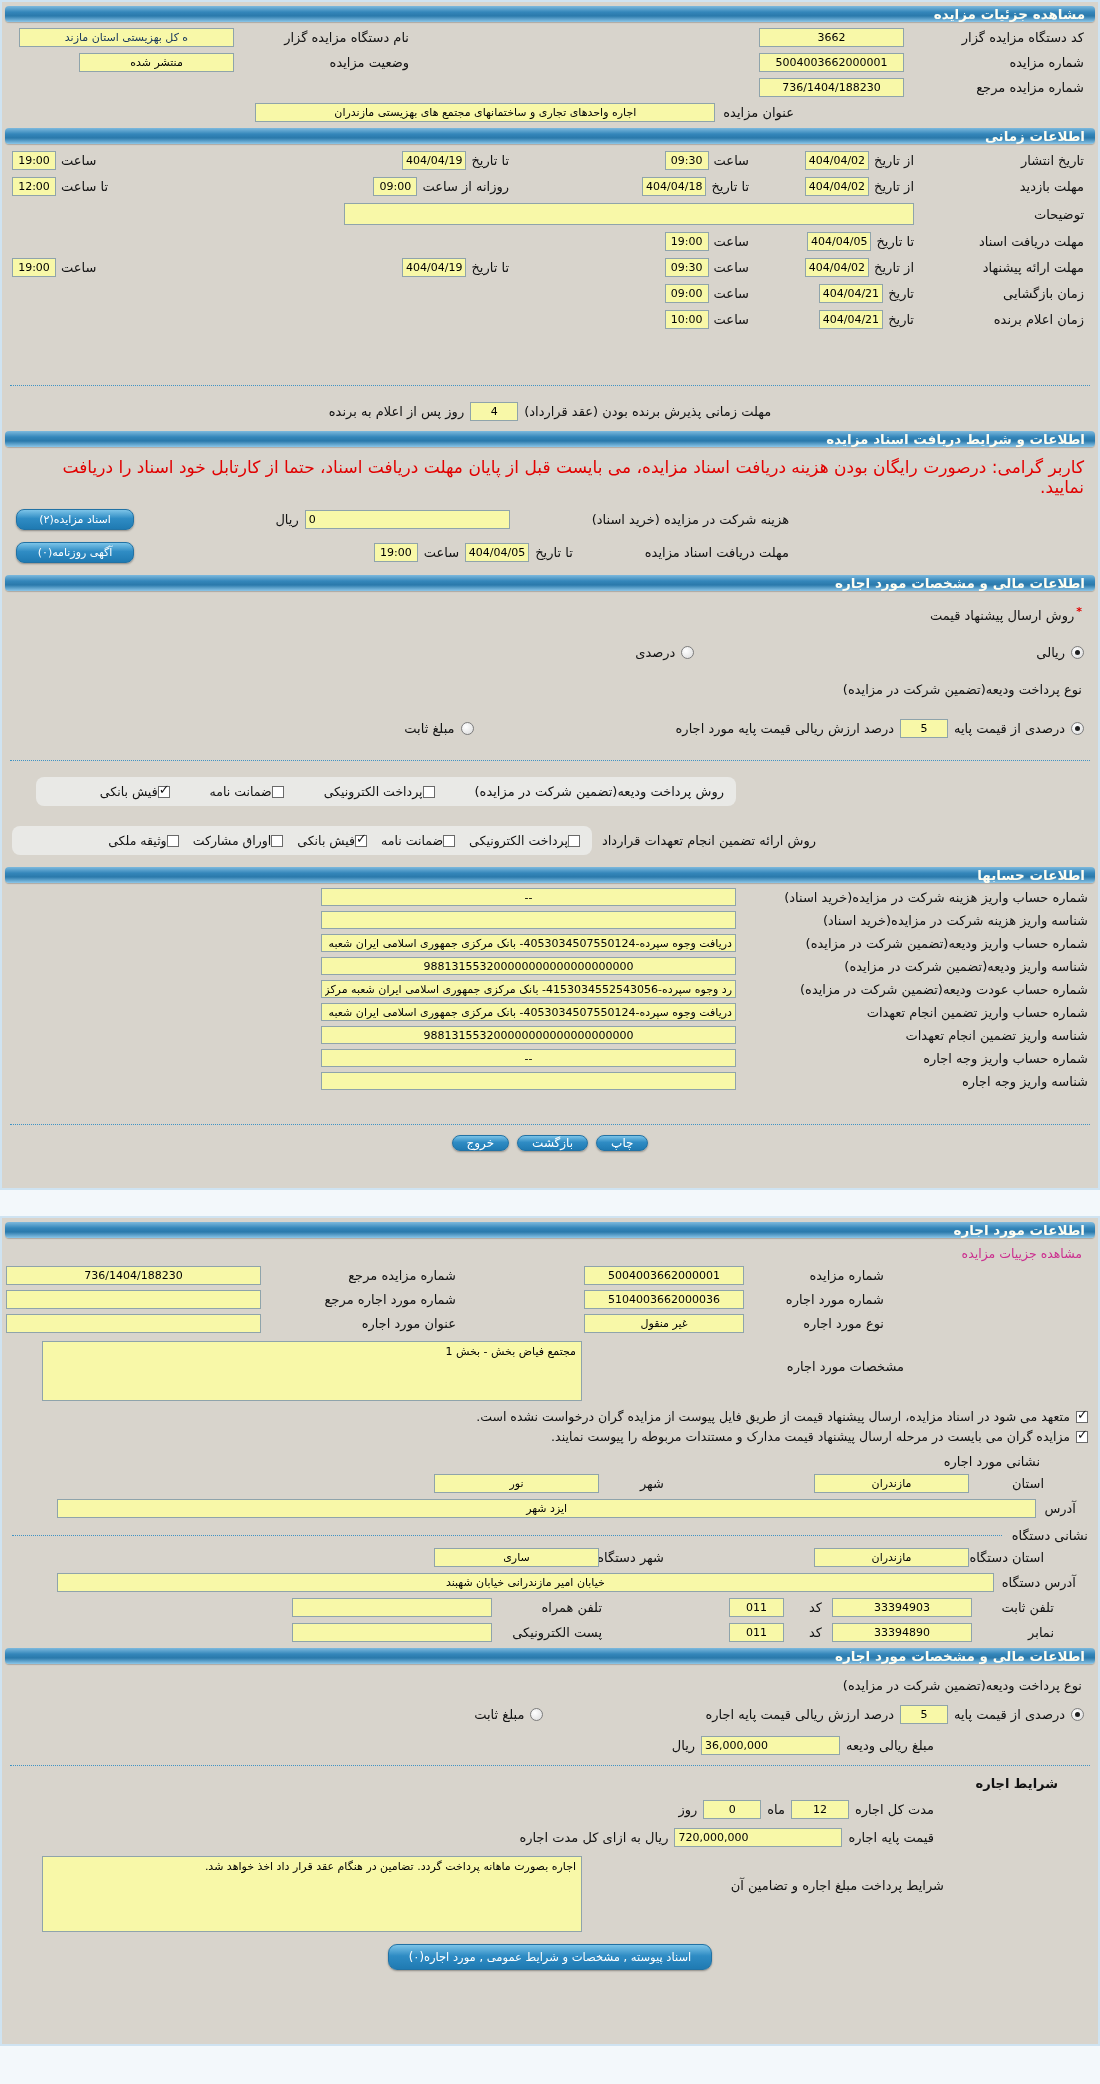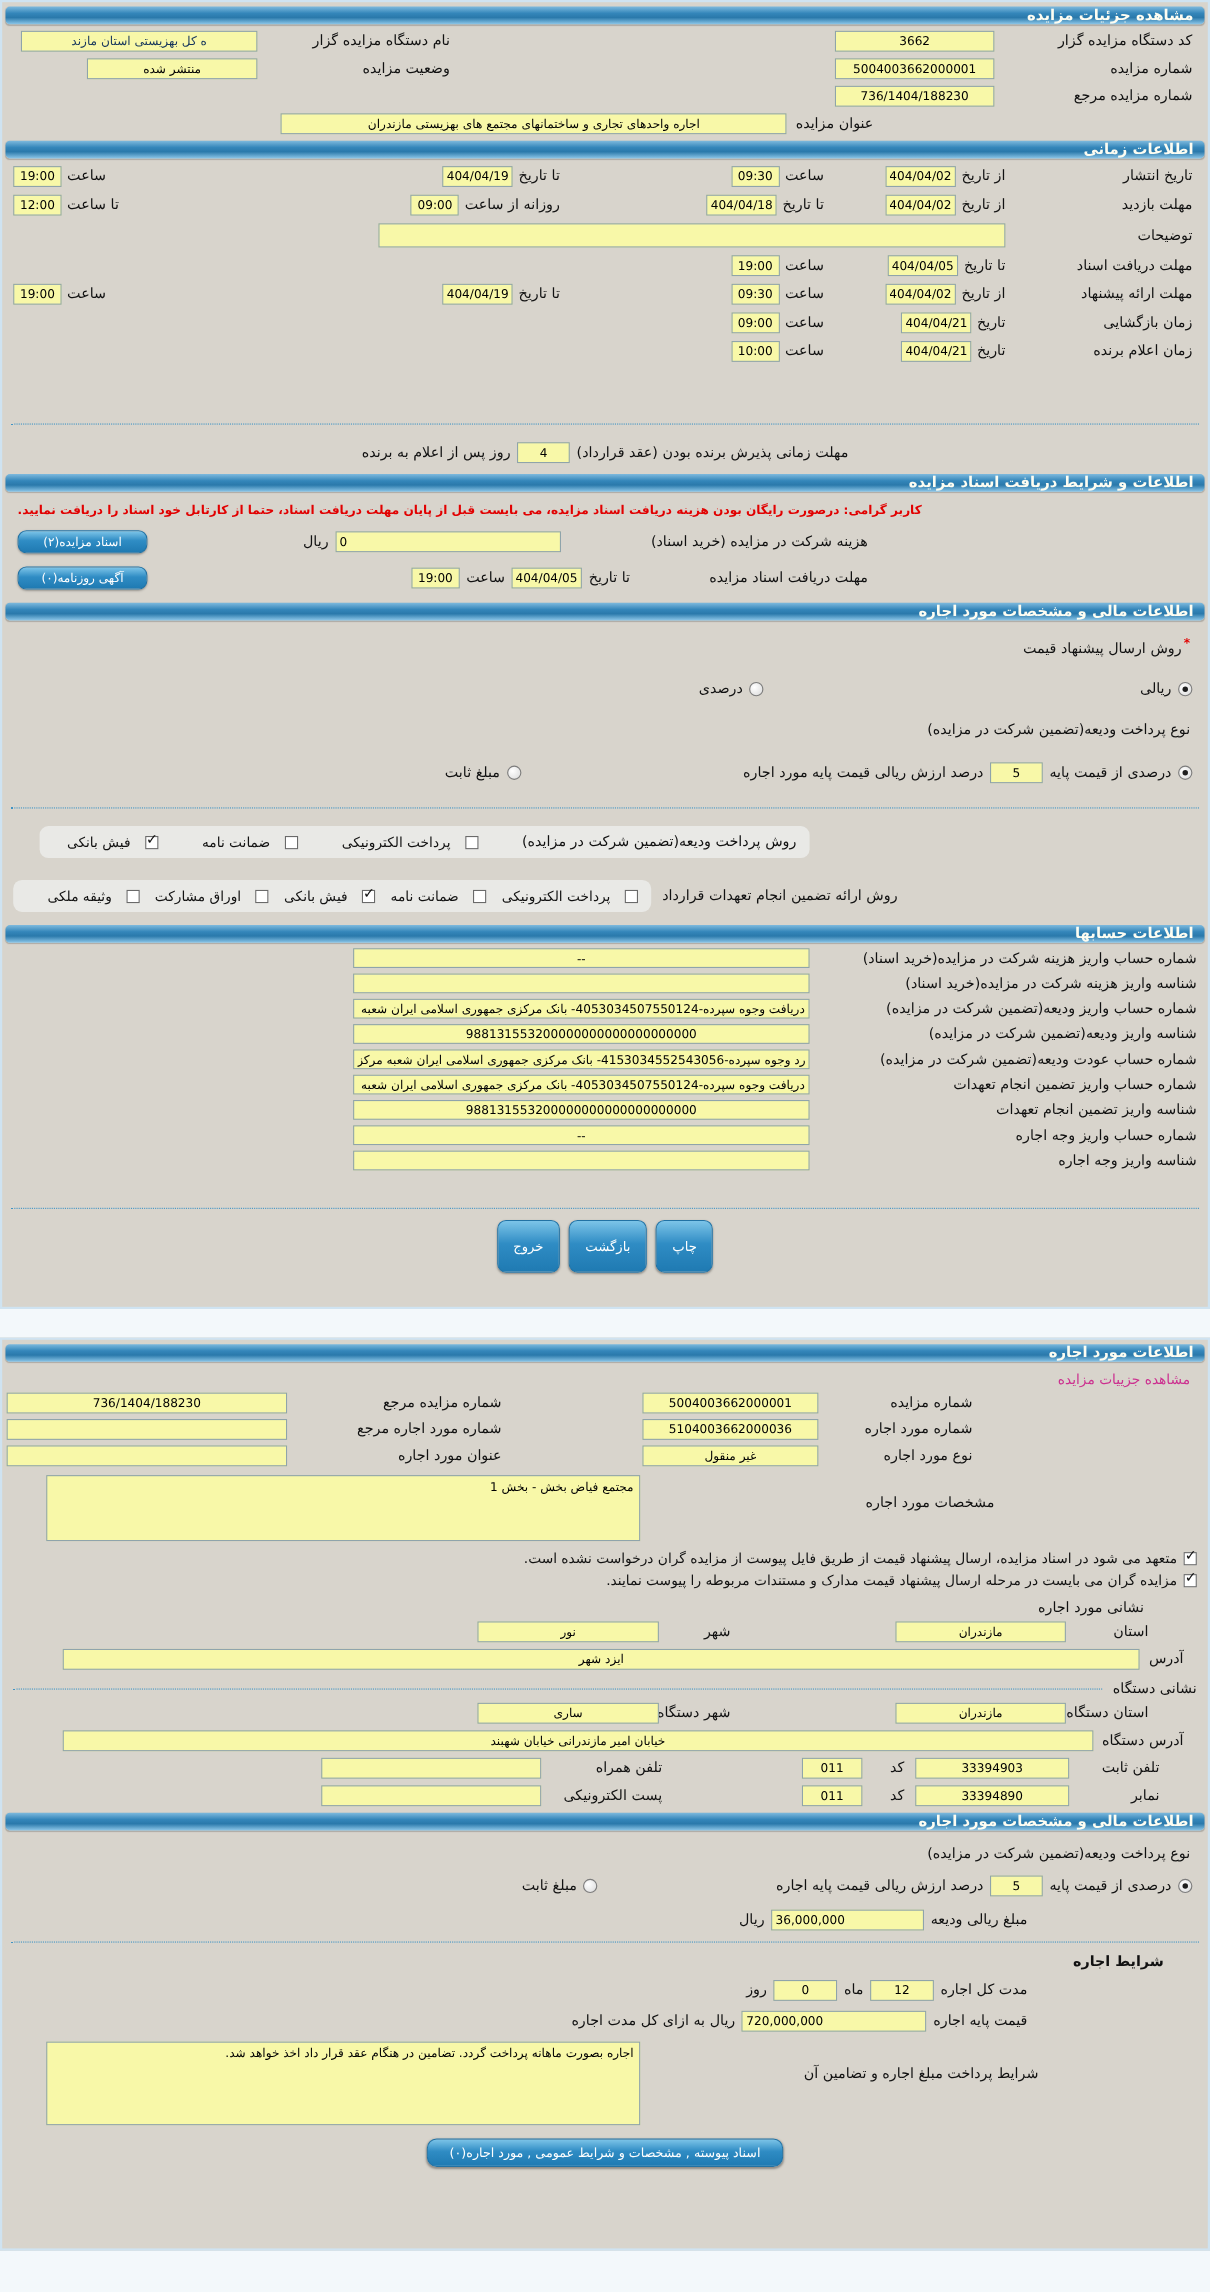--- a/index.html
+++ b/index.html
@@ -22,21 +22,21 @@
   .in.ta-r { text-align:left; direction:ltr; }
   .in.clip { overflow:hidden; white-space:nowrap; }
   .ta { background:#f8f8a8; border:1px solid #8fa4ab; font:11px "DejaVu Sans",sans-serif;
         padding:3px 5px; resize:none; color:#000; }
 
   .date { width:64px; } .time { width:44px; }
 
   .dots { border-top:1px dotted #3f93c4; margin:6px 8px; height:0; }
 
   .btn { font:12px "DejaVu Sans",sans-serif; color:#fff; border:1px solid #2272a4; border-radius:8px;
-         padding:16px 14px; cursor:pointer; box-shadow:0 1px 2px rgba(0,0,0,.35);
+         padding:0 14px; cursor:pointer; box-shadow:0 1px 2px rgba(0,0,0,.35);
          background:linear-gradient(180deg,#7cc4e8,#2f8cc4 45%,#1f7ab2); }
   .btnrow { display:flex; justify-content:center; gap:8px; margin:10px 0 4px; }
 
   .rd { display:inline-block; width:13px; height:13px; border-radius:50%; border:1px solid #7d7d7d;
         background:radial-gradient(circle at 35% 35%, #ffffff, #d9d9d9); position:relative; flex:none; }
   .rd.on::after { content:""; position:absolute; left:3px; top:3px; width:5px; height:5px;
                   border-radius:50%; background:#1e1e1e; }
   .ck { display:inline-block; width:12px; height:12px; border:1px solid #6a6a6a; background:#fff;
         position:relative; flex:none; }
   .ck.on::after { content:"\2713"; position:absolute; right:-1px; top:-5px; font-size:13px;
@@ -49,36 +49,36 @@
   .r-title { display:flex; align-items:center; gap:8px; margin:6px 14px; padding-right:290px; }
 
   
   .tgrid { display:grid; grid-template-columns:170px 165px 240px 265px 1fr; align-items:center;
            margin:7px 14px 7px 10px; }
   .tgrid .c { display:flex; align-items:center; gap:5px; }
   .tgrid .c4 { justify-content:flex-end; }
 
   .accept { display:flex; justify-content:center; align-items:center; gap:6px; margin:16px 0 10px; font-size:13px; }
 
-  .warn { color:#e10000; font-weight:bold; font-size:11px; text-align:left; margin:10px 14px 12px; }
+  .warn { color:#e10000; font-weight:normal; font-size:17px; text-align:right; margin:10px 14px 12px; }
   .s3row { display:flex; align-items:center; gap:6px; margin:12px 14px; padding-right:295px; }
   .s3row .btn.side { margin-right:auto; font-size:11px; padding:3px 10px; min-width:118px; }
 
   .req { color:#e10000; font-weight:bold; margin-left:2px; vertical-align:super; font-size:11px; }
   .caption { margin:14px 16px 4px; font-size:13px; }
   .radios1 { display:flex; align-items:center; gap:6px; margin:22px 14px; }
   .radios2 { display:flex; align-items:center; gap:6px; margin:22px 14px; }
   .spacer330 { width:330px; } .spacer190 { width:190px; } .spacer150 { width:150px; }
 
   .bw1 { margin:16px 10px 10px; display:flex; }
   .band { background:#e9e9e6; border-radius:8px; display:flex; align-items:center; padding:7px 12px; }
   .band1 { margin-right:352px; width:700px; gap:40px; }
   .bw2 { display:flex; align-items:center; margin:20px 10px 12px; padding-right:272px; gap:10px; }
   .band2 { gap:14px; width:600px; }
-  .citem { display:flex; align-items:center; gap:13px; font-size:12.5px; white-space:nowrap; }
+  .citem { display:flex; align-items:center; gap:0; font-size:12.5px; white-space:nowrap; }
 
   .accrow { display:flex; align-items:center; margin:5px 10px; }
   .accrow .lbl { width:352px; }
   .accrow .in { width:415px; height:18px; }
 
   .link { display:block; color:#cc2f8f; font-size:12.5px; margin:8px 16px 4px; text-decoration:none; }
 
   .g6 { display:grid; grid-template-columns:140px 168px 120px 195px 260px; align-items:center;
         margin:5px 14px; padding-right:200px; }
   .g6 .c { display:flex; align-items:center; gap:6px; }

